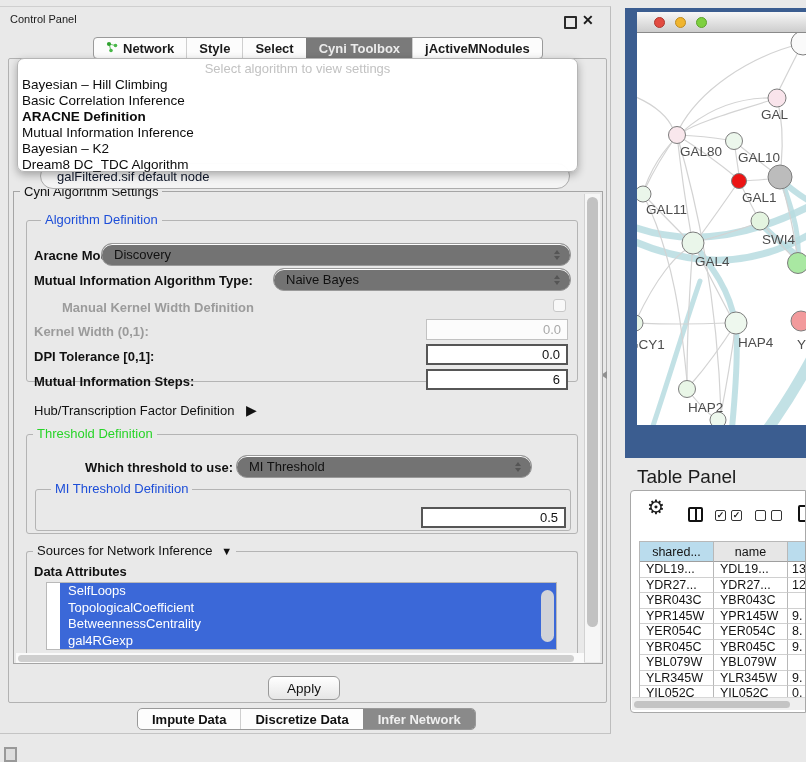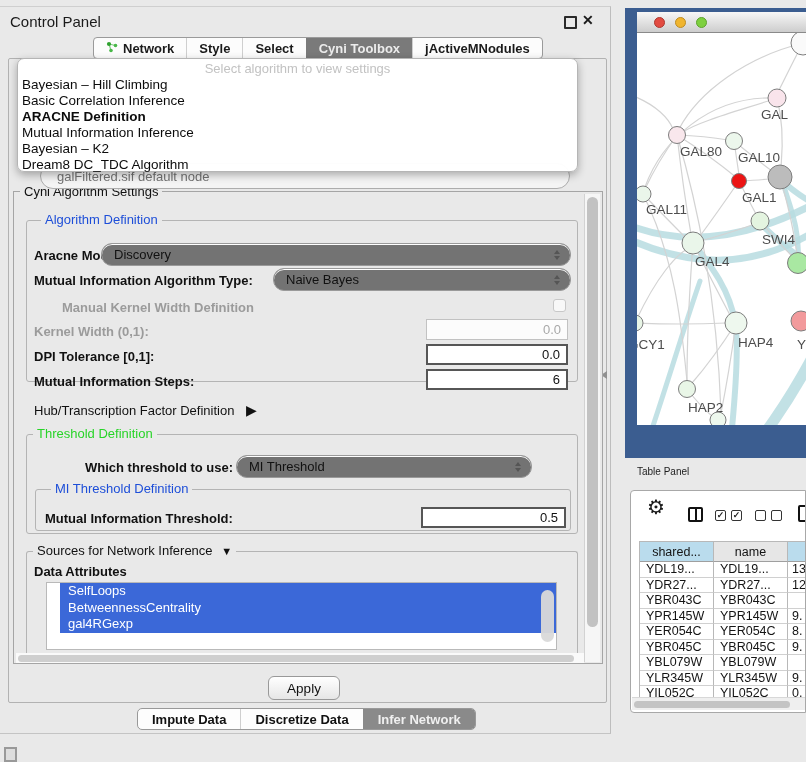--- a/index.html
+++ b/index.html
@@ -1,40 +1,40 @@
 <!DOCTYPE html>
 <html><head>
 <meta charset="utf-8">
 <style>
   html,body{margin:0;padding:0;background:#d8d8d8;}
   .screen{position:relative;width:806px;height:762px;background:#e9e9e9;overflow:hidden;
           font-family:"Liberation Sans",sans-serif;color:#111;}
   
   .cp{position:absolute;left:0;top:6px;width:611px;height:728px;background:#e9e9e9;
       border-top:1px solid #cfcfcf;border-right:1px solid #bdbdbd;border-bottom:1px solid #c4c4c4;box-sizing:border-box;}
-  .cp-title{position:absolute;left:10px;top:6px;font-size:15px;color:#1a1a1a;}
+  .cp-title{position:absolute;left:10px;top:6px;font-size:11px;color:#1a1a1a;}
   .float-btn{position:absolute;left:564px;top:9px;width:9px;height:9px;border:2px solid #2a2a2a;border-radius:1px;}
   .close-btn{position:absolute;left:582px;top:5px;font-size:14px;font-weight:bold;color:#1a1a1a;}
   .tabbar{position:absolute;left:93px;top:30px;height:22px;display:flex;border:1px solid #9a9a9a;
           border-radius:4px;background:#fcfcfc;overflow:hidden;box-sizing:border-box;}
   .tab{font-size:13px;font-weight:bold;padding:0 12px;display:flex;align-items:center;gap:5px;
        border-left:1px solid #cfcfcf;color:#1a1a1a;white-space:nowrap;}
   .tab:first-child{border-left:none;}
   .tab.sel{background:#7a7a7a;color:#ececec;border-left-color:#7a7a7a;}
   .content{position:absolute;left:8px;top:51px;width:599px;height:645px;border:1px solid #b2b2b2;
            border-radius:2px;background:#e9e9e9;box-sizing:border-box;}
   
   .dropdown{position:absolute;left:17px;top:51px;width:561px;height:114px;background:rgba(255,255,255,0.97);
             border:1px solid #b5b5b5;border-radius:7px;box-shadow:0 3px 9px rgba(0,0,0,0.30);z-index:30;box-sizing:border-box;}
   .dd-ph{text-align:center;color:#c2c2c2;font-size:13px;height:16px;padding-top:2px;}
   .dd-item{font-size:13.5px;line-height:16px;padding-left:4px;color:#0c0c0c;white-space:nowrap;}
   .dd-item.bold{font-weight:bold;}
   .hidden-combo{position:absolute;left:40px;top:156px;width:530px;height:26px;border:1px solid #adadad;
                 border-radius:13px;background:#f4f4f4;z-index:5;display:flex;align-items:center;
-                padding-left:16px;font-size:13px;color:#737373;box-sizing:border-box;}
+                padding-left:16px;font-size:13px;color:#0f172a;box-sizing:border-box;}
   
   .settings{position:absolute;left:13px;top:184px;width:590px;height:473px;border:1px solid #a5a5a5;
             background:#e9e9e9;box-sizing:border-box;z-index:2;}
   .grp{position:absolute;border:1px solid #b4b4b4;border-radius:3px;box-sizing:border-box;}
   .grp-title{position:absolute;background:#e9e9e9;padding:0 4px;font-size:13px;line-height:14px;white-space:nowrap;z-index:3;}
   .blue{color:#1d4ed8;margin-left:8px;}
   .green{color:#28d428;}
   .lbl{position:absolute;font-size:13px;white-space:nowrap;}
   .b{font-weight:bold;}
   .dis{color:#9b9b9b;}
@@ -71,21 +71,21 @@
   .netwin{position:absolute;left:625px;top:8px;width:181px;height:450px;background:#3b5d90;}
   .net-titlebar{position:absolute;left:12px;top:4px;width:169px;height:21px;
                 background:linear-gradient(#f7f7f7,#cdcdcd);border-bottom:1px solid #8a8a8a;box-sizing:border-box;}
   .light{position:absolute;top:5px;width:11px;height:11px;border-radius:50%;box-sizing:border-box;}
   .light.red{left:17px;background:#e24b41;border:1px solid #ac3830;}
   .light.yellow{left:38px;background:#f0b52f;border:1px solid #bd8c22;}
   .light.green{left:59px;background:#7ed03f;border:1px solid #5da32d;}
   .net-canvas{position:absolute;left:12px;top:25px;width:169px;height:392px;background:#fff;overflow:hidden;}
   .nlabel{font-size:13.5px;fill:#4d4d4d;font-family:"Liberation Sans",sans-serif;}
   
-  .tp-title{position:absolute;left:637px;top:466px;font-size:10px;color:#1c1c1c;text-align:center;}
+  .tp-title{position:absolute;left:637px;top:466px;font-size:19px;color:#1c1c1c;text-align:center;}
   .tablepanel{position:absolute;left:630px;top:490px;width:176px;height:223px;background:#fff;
               border:1px solid #a8a8a8;border-radius:4px 0 0 4px;box-sizing:border-box;overflow:hidden;}
   .gear{position:absolute;left:16px;top:4px;font-size:20px;color:#1a1a1a;}
   .panes{position:absolute;left:57px;top:16px;width:15px;height:15px;border:2px solid #111;border-radius:2px;box-sizing:border-box;}
   .panes i{position:absolute;left:4.5px;top:0;width:2px;height:100%;background:#111;}
   .boxicon{position:absolute;top:19px;width:11px;height:11px;border:1.5px solid #333;border-radius:2px;
            box-sizing:border-box;font-size:9px;line-height:8px;text-align:center;font-weight:bold;color:#222;}
   .docicon{position:absolute;left:167px;top:14px;width:13px;height:17px;border:2px solid #111;border-radius:2px;box-sizing:border-box;}
   .ttable{position:absolute;left:8px;top:50px;}
   .trow{display:flex;}
@@ -198,31 +198,31 @@
       <div class="combo" style="left:222px;top:263px;width:296px;">
         <span>MI Threshold</span>
         <span class="spin">
             <i class="up"></i>
             <i class="dn"></i>
           </span>
       </div>
 
       <div class="grp" style="left:21px;top:297px;width:536px;height:42px;"></div>
       <div class="grp-title blue" style="left:29px;top:290px;">MI Threshold Definition</div>
-      <div class="lbl b" style="left:31px;top:319px;">Mutual Information Threshold:</div>
       <div class="field" style="left:407px;top:315px;width:145px;">0.5</div>
 
       <div class="grp" style="left:12px;top:359px;width:552px;height:110px;border-bottom:none;"></div>
       <div class="grp-title" style="left:19px;top:352px;">
         <span>Sources for Network Inference</span>
         <span style="font-size:11px;margin-left:5px;">▼</span>
       </div>
       <div class="lbl b" style="left:20px;top:372px;">Data Attributes</div>
       <div class="attr-list" style="left:32px;top:390px;width:511px;height:68px;padding-left:13px;">
           <div class="attr-item">SelfLoops</div>
+          <div class="attr-item">TopologicalCoefficient</div>
           <div class="attr-item">BetweennessCentrality</div>
           <div class="attr-item">gal4RGexp</div>
         </div>
       <div class="list-thumb" style="left:527px;top:398px;"></div>
 
       <div class="vscroll">
           <div class="vthumb"></div>
         </div>
       <div class="hscroll">
           <div class="hthumb"></div>

